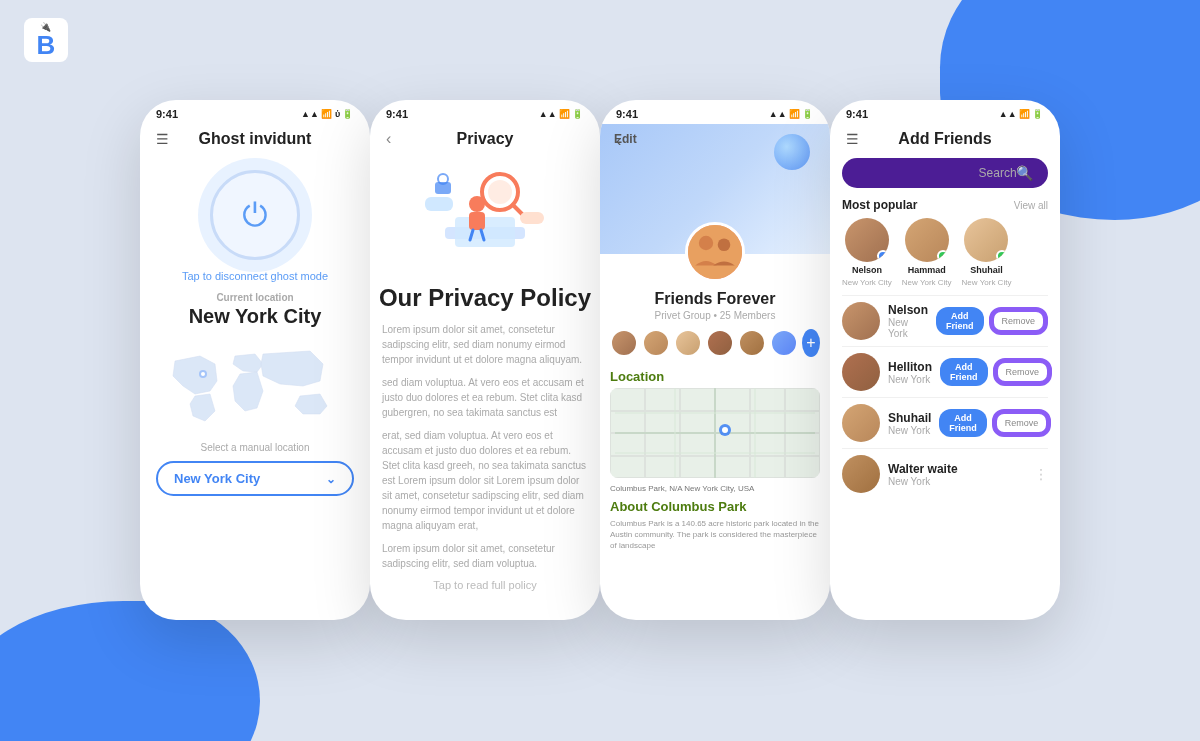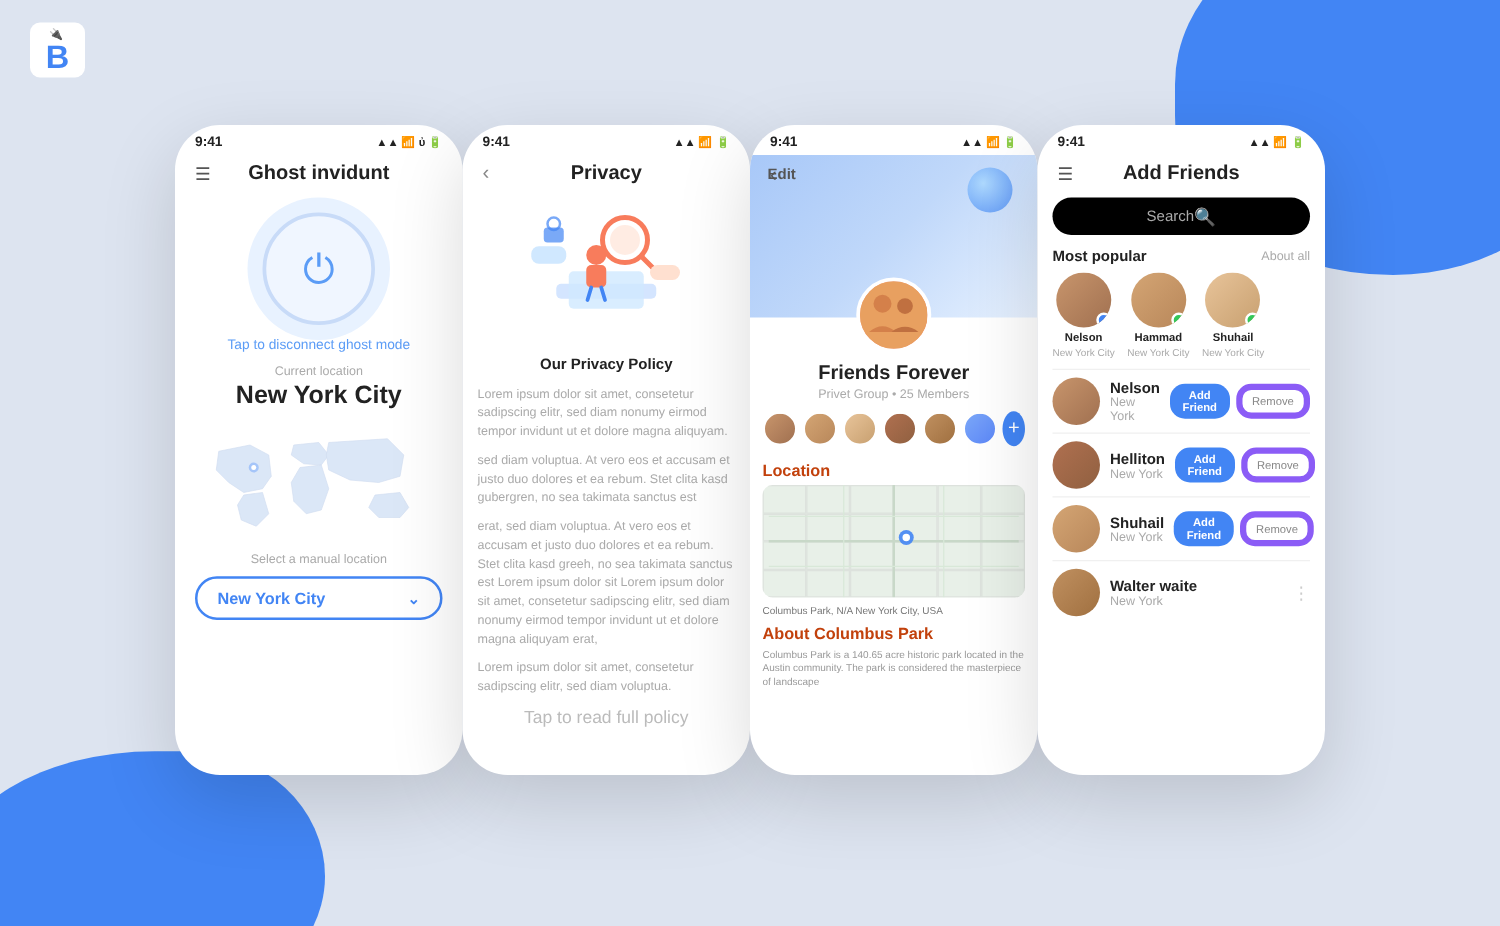--- a/index.html
+++ b/index.html
@@ -145,20 +145,21 @@
       text-align: center;
       color: #5b9cf6;
       font-size: 11px;
       margin-bottom: 10px;
     }
     .current-location-label {
       text-align: center;
       color: #aaa;
       font-size: 10px;
       margin-bottom: 2px;
+      font-weight: bold;
     }
     .city-name {
       text-align: center;
       font-size: 20px;
       font-weight: 700;
       color: #222;
       margin-bottom: 8px;
     }
     .world-map-wrap {
       display: flex;
@@ -208,36 +209,36 @@
       font-weight: 700;
       color: #222;
     }
     .privacy-illustration {
       display: flex;
       justify-content: center;
       margin: 10px 0 12px;
     }
     .privacy-title {
       text-align: center;
-      font-size: 12px;
+      font-size: 24px;
       font-weight: 700;
       color: #222;
       margin-bottom: 10px;
     }
     .privacy-text {
       font-size: 10px;
       color: #aaa;
       line-height: 1.5;
       padding: 0 12px;
       margin-bottom: 8px;
     }
     .tap-read-policy {
       text-align: center;
       color: #bbb;
-      font-size: 14px;
+      font-size: 11px;
       margin-top: 8px;
     }
 
     
     .phone3-hero {
       width: 100%;
       height: 130px;
       background: linear-gradient(135deg, #a8c8f8 0%, #c0d8fa 50%, #e8f2ff 100%);
       position: relative;
       display: flex;
@@ -316,21 +317,21 @@
       display: flex;
       align-items: center;
       justify-content: center;
       font-size: 16px;
       margin-left: auto;
       cursor: pointer;
     }
     .section-title {
       font-size: 13px;
       font-weight: 700;
-      color: #c2410c;
+      color: #4d7c0f;
       padding: 4px 10px 4px;
     }
     .map-placeholder {
       margin: 0 10px 4px;
       height: 90px;
       background: #e8f0e8;
       border-radius: 8px;
       overflow: hidden;
       position: relative;
     }
@@ -369,26 +370,26 @@
       font-size: 14px;
       color: #555;
     }
     .phone4-header h1 {
       font-size: 16px;
       font-weight: 700;
       color: #222;
     }
     .search-bar {
       margin: 6px 12px;
-      background: #000000;
+      background: #4c1d95;
       border-radius: 20px;
       padding: 7px 14px;
       display: flex;
       align-items: center;
-      justify-content: center;
+      justify-content: flex-end;
     }
     .search-placeholder { color: #aaa; font-size: 12px; }
     .search-icon-btn { color: #4285f4; font-size: 14px; }
     .most-popular-row {
       display: flex;
       justify-content: space-between;
       align-items: center;
       padding: 4px 12px 6px;
     }
     .most-popular-label { font-size: 12px; font-weight: 700; color: #222; }
@@ -695,21 +696,21 @@
       <h1>Add Friends</h1>
     </div>
 
     <div class="search-bar">
       <span class="search-placeholder">Search</span>
       <span class="search-icon-btn">🔍</span>
     </div>
 
     <div class="most-popular-row">
       <span class="most-popular-label">Most popular</span>
-      <span class="view-all">About all</span>
+      <span class="view-all">View all</span>
     </div>
 
     <div class="popular-avatars">
       <div class="pop-person">
         <div class="pop-avatar skin-1">
           <div class="pop-badge"></div>
         </div>
         <span class="pop-name">Nelson</span>
         <span class="pop-city">New York City</span>
       </div>

